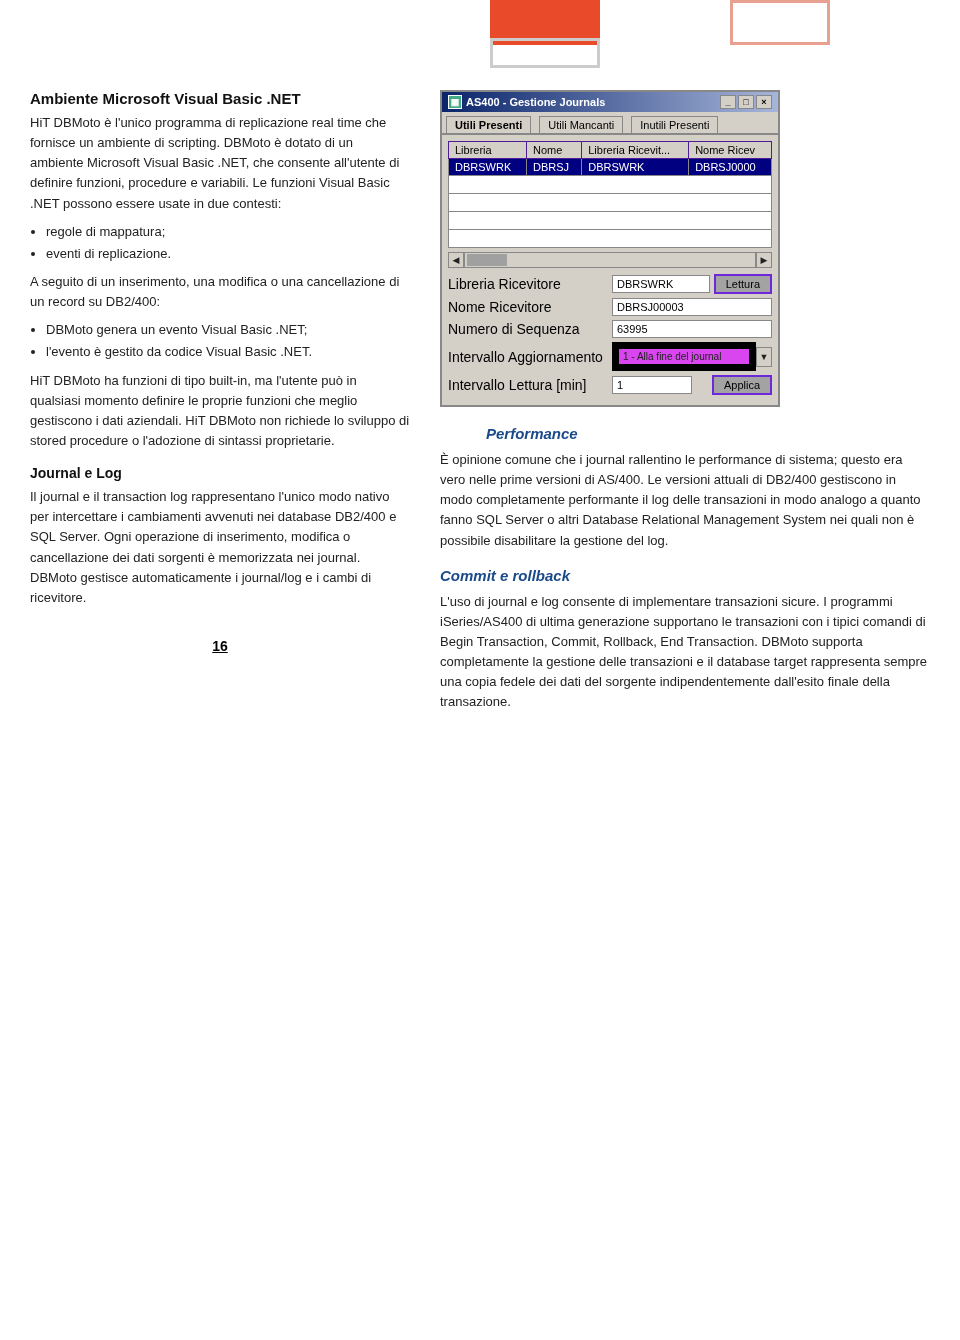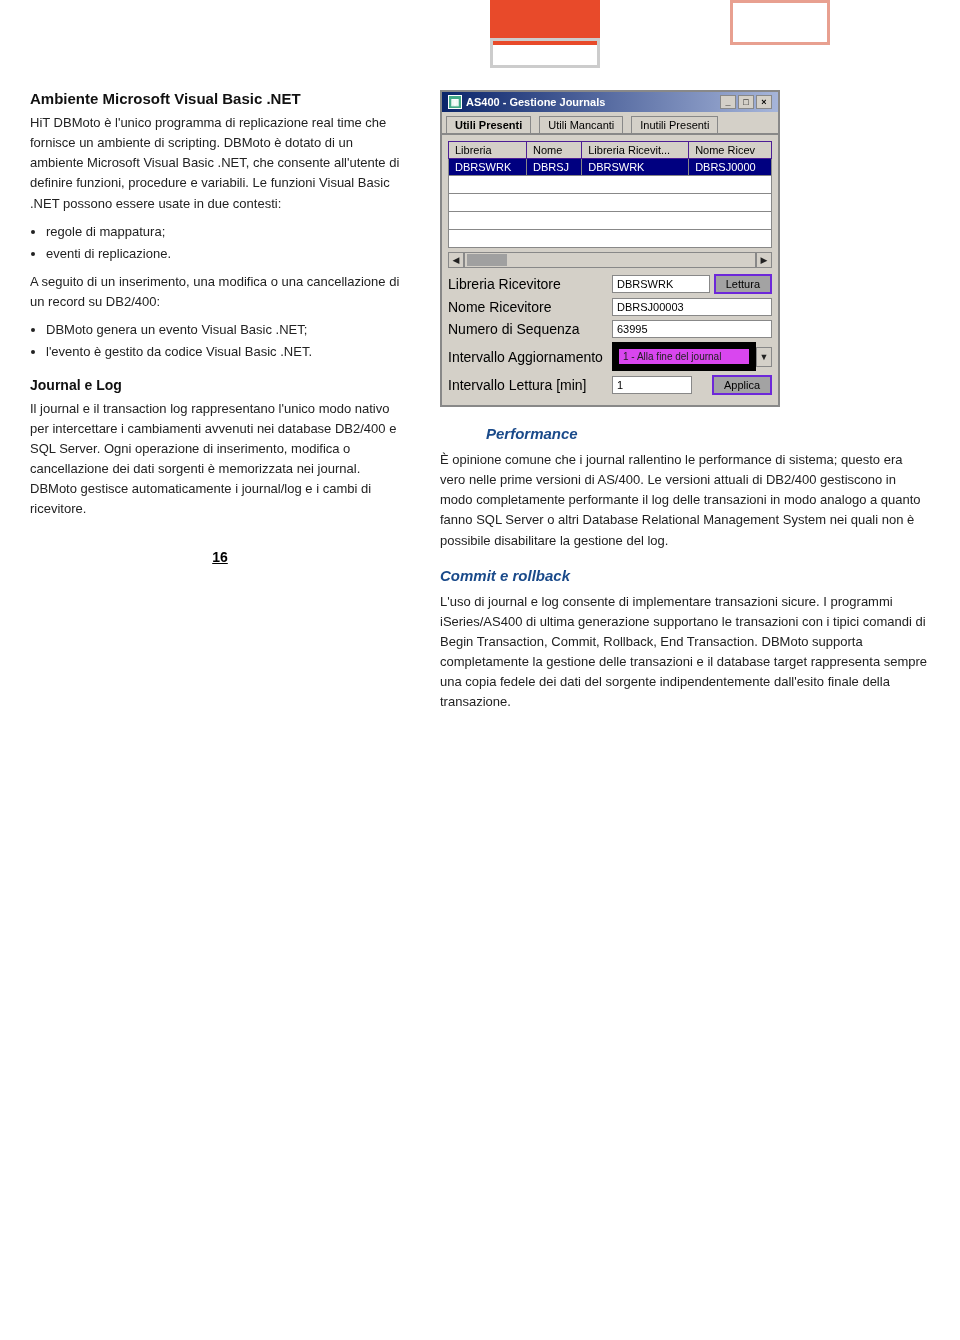--- a/index.html
+++ b/index.html
@@ -350,20 +350,29 @@
     <p>
       A seguito di un inserimento, una modifica o una cancellazione
       di un record su DB2/400:
     </p>
 
     <ul class="bullet-list">
       <li>DBMoto genera un evento Visual Basic .NET;</li>
       <li>l'evento è gestito da codice Visual Basic .NET.</li>
     </ul>
 
+    <p>
+      HiT DBMoto ha funzioni di tipo built-in,
+      ma l'utente può in qualsiasi momento
+      definire le proprie funzioni che meglio
+      gestiscono i dati aziendali. HiT DBMoto
+      non richiede lo sviluppo di stored
+      procedure o l'adozione di sintassi
+      proprietarie.
+    </p>
 
     <div class="section-heading">Journal e Log</div>
 
     <p>
       Il journal e il transaction log
       rappresentano l'unico modo nativo
       per intercettare i cambiamenti avvenuti
       nei database DB2/400 e SQL Server.
       Ogni operazione di inserimento, modifica
       o cancellazione dei dati sorgenti

